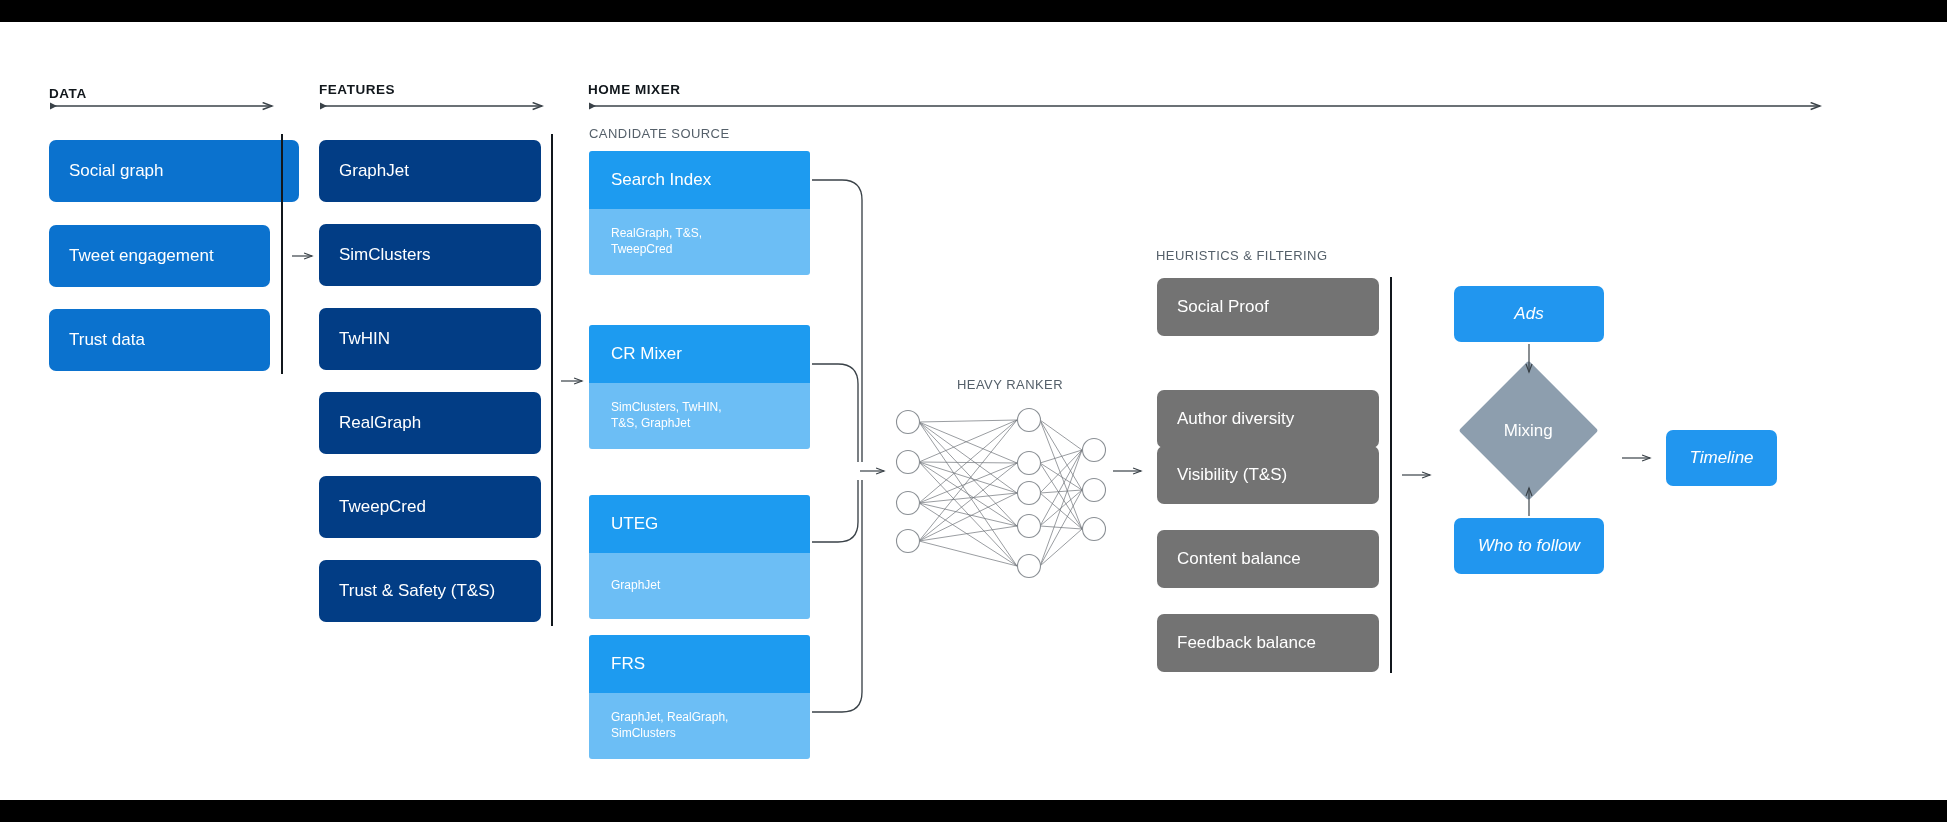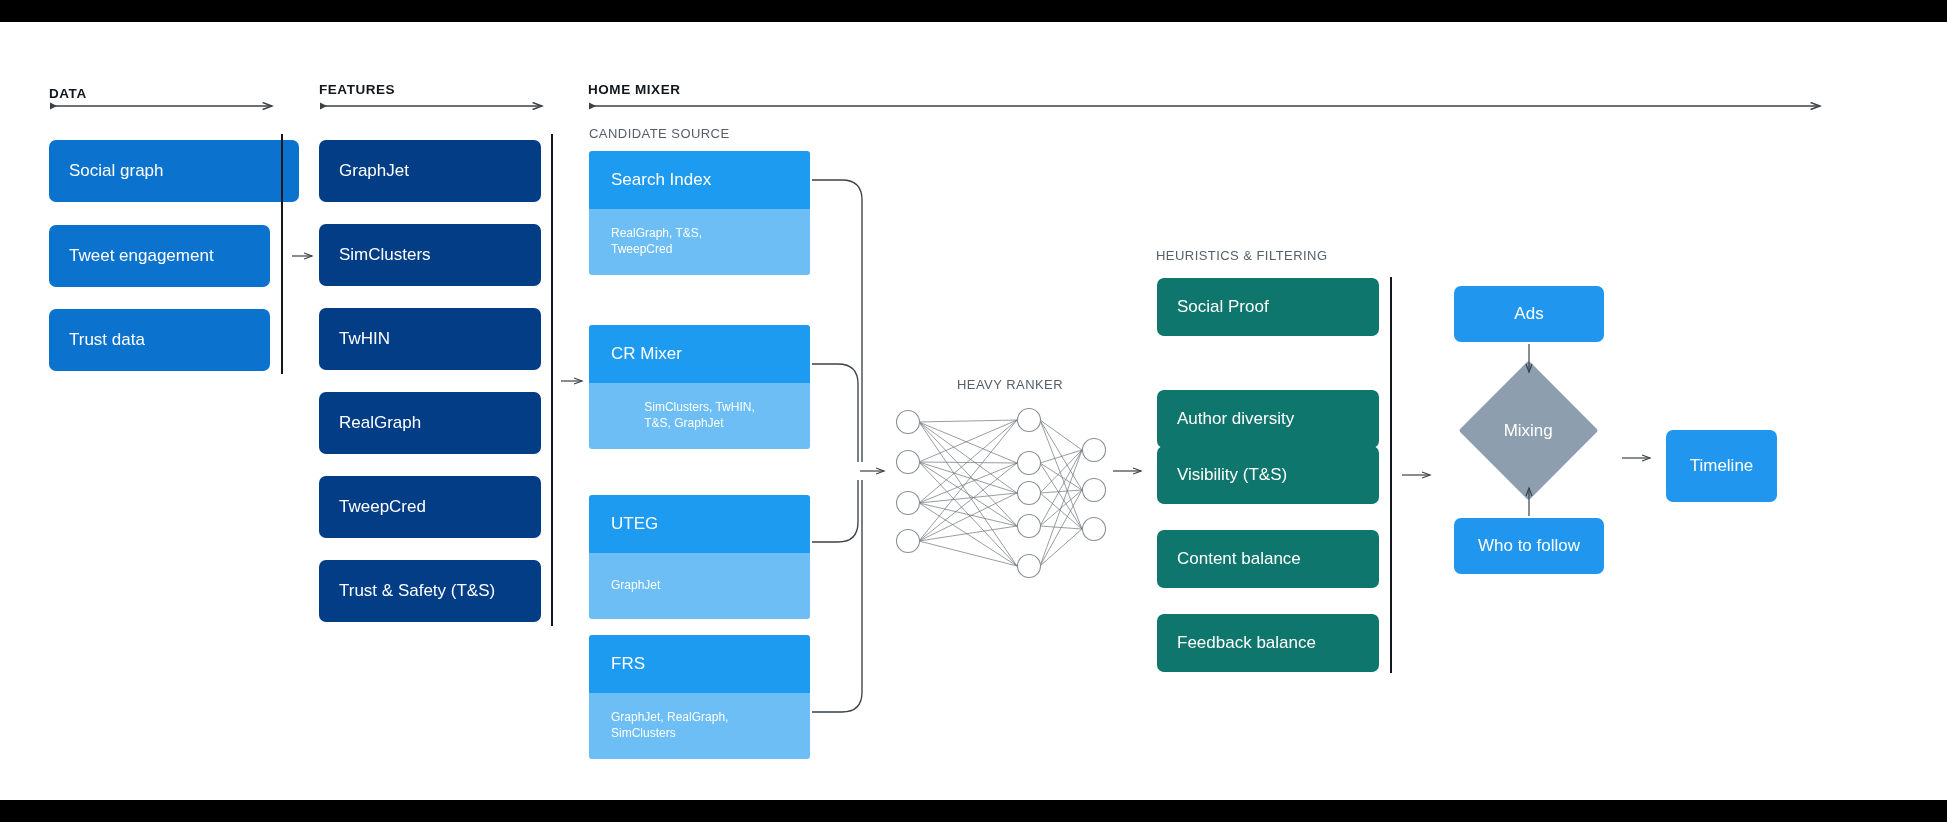--- a/index.html
+++ b/index.html
@@ -21,22 +21,22 @@
   }
 
   .node{
     position:absolute;border-radius:7px;display:flex;align-items:center;
     box-sizing:border-box;padding:0 20px;color:#fff;font-size:17px;
   }
   .node span{display:block;line-height:1.22;}
 
   .n-data{background:#0b72ce;}
   .n-feature{background:#023d85;}
-  .n-filter{background:#0f766e;}
-  .n-out{background:#2196ef;}
+  .n-filter{background:#737373;}
+  .n-out{background:#2196ef;font-style:italic;}
 
   .cs-group{position:absolute;border-radius:3px;overflow:hidden;}
   .cs-head{background:#1d9bf0;color:#fff;font-size:17px;display:flex;align-items:center;padding:0 22px;box-sizing:border-box;}
   .cs-body{background:#6cbef5;color:#fff;font-size:12px;display:flex;align-items:center;padding:0 22px;box-sizing:border-box;}
   .cs-body span{line-height:1.3;}
 
   .divider{position:absolute;width:1.6px;background:#11171c;}
 
   .diamond{
     position:absolute;background:#8d9eae;color:#fff;font-size:17px;
@@ -101,21 +101,21 @@
   <div class="cs-group" style="left:589px;top:129px;width:221px;height:124px;">
     <div class="cs-head" style="height:58px;">Search Index</div>
     <div class="cs-body" style="height:66px;">
       <span style="white-space:pre-line;">RealGraph, T&amp;S,
 TweepCred</span>
     </div>
   </div>
 
   <div class="cs-group" style="left:589px;top:303px;width:221px;height:124px;">
     <div class="cs-head" style="height:58px;">CR Mixer</div>
-    <div class="cs-body" style="height:66px;justify-content:center;">
+    <div class="cs-body" style="height:66px;">
       <span style="white-space:pre-line;">SimClusters, TwHIN,
 T&amp;S, GraphJet</span>
     </div>
   </div>
 
   <div class="cs-group" style="left:589px;top:473px;width:221px;height:124px;">
     <div class="cs-head" style="height:58px;">UTEG</div>
     <div class="cs-body" style="height:66px;">
       <span style="white-space:pre-line;">GraphJet</span>
     </div>
@@ -152,21 +152,21 @@
   </div>
 
   <div class="diamond" style="left:1479px;top:359px;width:99px;height:99px;">
     <span>Mixing</span>
   </div>
 
   <div class="node n-out" style="left:1454px;top:496px;width:150px;height:56px;justify-content:center;">
     <span>Who to follow</span>
   </div>
 
-  <div class="node n-out" style="left:1666px;top:408px;width:111px;height:72px;justify-content:center;">
+  <div class="node n-out" style="left:1666px;top:408px;width:111px;height:56px;justify-content:center;">
     <span>Timeline</span>
   </div>
 
   <svg class="ovl" viewBox="0 0 1947 778">
     <defs>
       <marker id="ah" markerWidth="9" markerHeight="9" refX="7.6" refY="3.1" orient="auto">
         <path d="M0.4,0.4 L7.6,3.1 L0.4,5.8" fill="none" stroke="#3a4248" stroke-width="1.1"></path>
       </marker>
       <marker id="ahs" markerWidth="9" markerHeight="9" refX="7.6" refY="3.1" orient="auto">
         <path d="M1,0.6 L7.6,3.1 L1,5.6" fill="none" stroke="#3a4248" stroke-width="1"></path>

